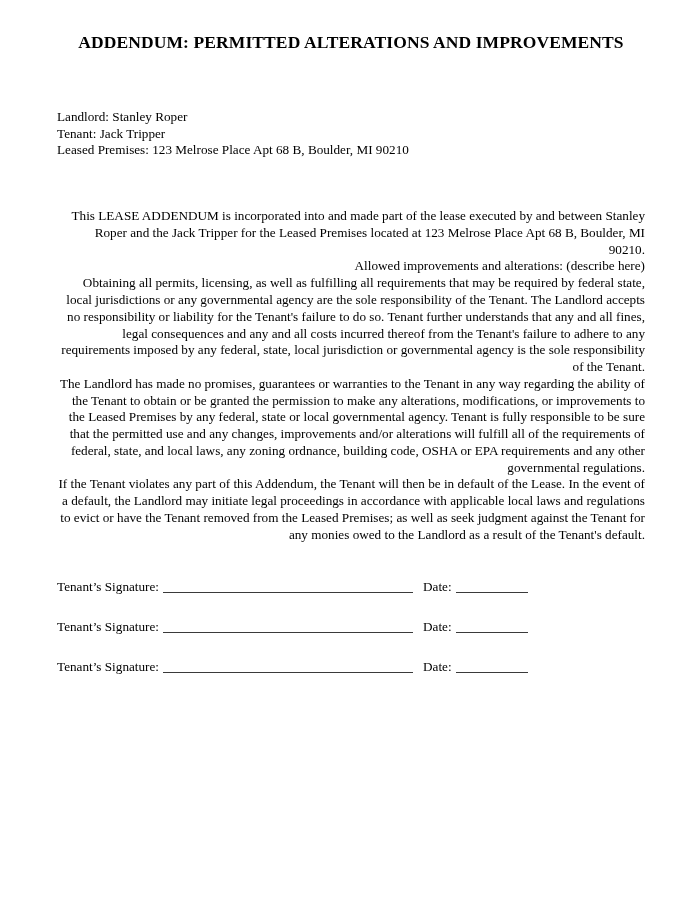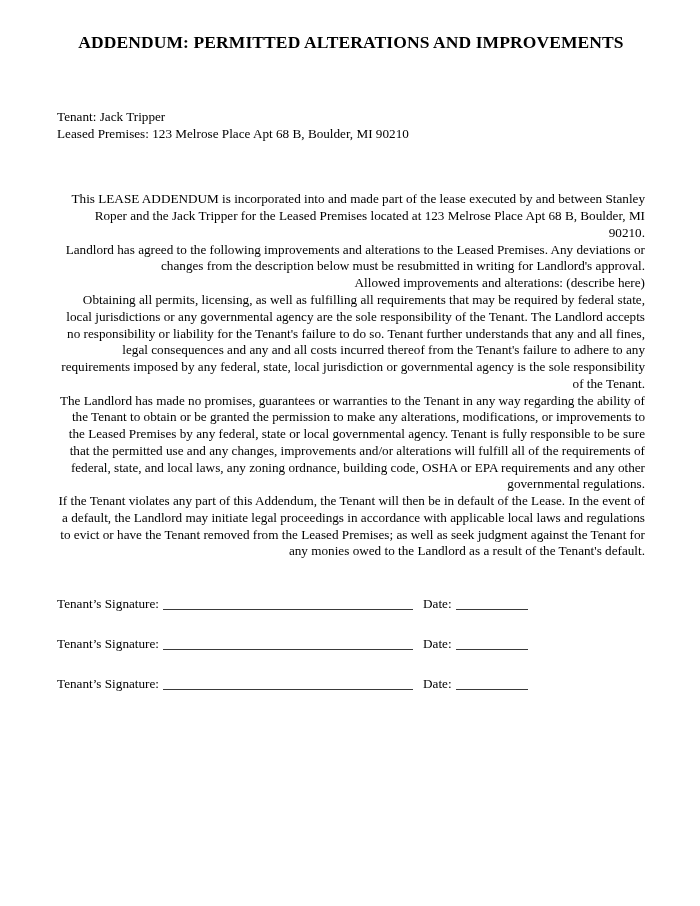--- a/index.html
+++ b/index.html
@@ -113,29 +113,29 @@
 </style>
 </head>
 <body>
 
 <div class="page">
   <div class="content">
 
     <div class="doc-title">ADDENDUM: PERMITTED ALTERATIONS AND IMPROVEMENTS</div>
 
     <div class="party-block">
+      <div class="party-line">Landlord: Stanley Roper</div>
       <div class="party-line">Tenant: Jack Tripper</div>
       <div class="party-line">Leased Premises: 123 Melrose Place Apt 68 B, Boulder, MI 90210</div>
     </div>
 
     <div class="body-block">
 
       <p class="para">This LEASE ADDENDUM is incorporated into and made part of the lease executed by and between Stanley Roper and the Jack Tripper for the Leased Premises located at 123 Melrose Place Apt 68 B, Boulder, MI 90210.</p>
 
-      <p class="para">Landlord has agreed to the following improvements and alterations to the Leased Premises. Any deviations or changes from the description below must be resubmitted in writing for Landlord's approval.</p>
 
       <p class="para para-gap">
         <span>Allowed improvements and alterations:</span>
         <span class="italic">(describe here)</span>
       </p>
 
       <p class="para para-gap">Obtaining all permits, licensing, as well as fulfilling all requirements that may be required by federal state, local jurisdictions or any governmental agency are the sole responsibility of the Tenant. The Landlord accepts no responsibility or liability for the Tenant's failure to do so. Tenant further understands that any and all fines, legal consequences and any and all costs incurred thereof from the Tenant's failure to adhere to any requirements imposed by any federal, state, local jurisdiction or governmental agency is the sole responsibility of the Tenant.</p>
 
       <p class="para para-gap">The Landlord has made no promises, guarantees or warranties to the Tenant in any way regarding the ability of the Tenant to obtain or be granted the permission to make any alterations, modifications, or improvements to the Leased Premises by any federal, state or local governmental agency. Tenant is fully responsible to be sure that the permitted use and any changes, improvements and/or alterations will fulfill all of the requirements of federal, state, and local laws, any zoning ordnance, building code, OSHA or EPA requirements and any other governmental regulations.</p>
 

